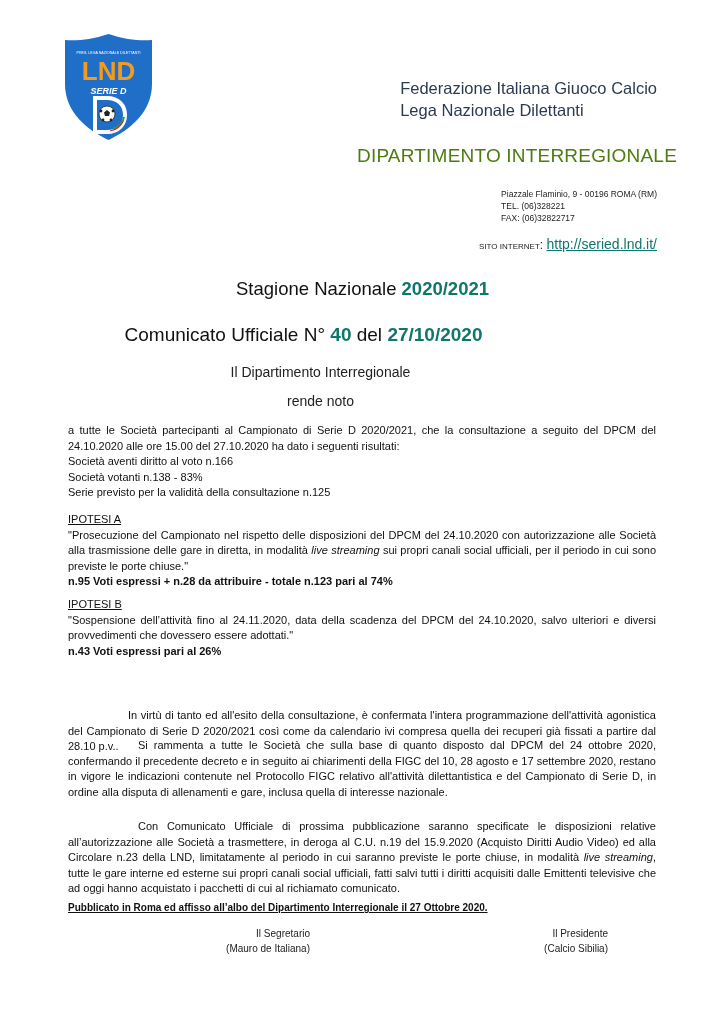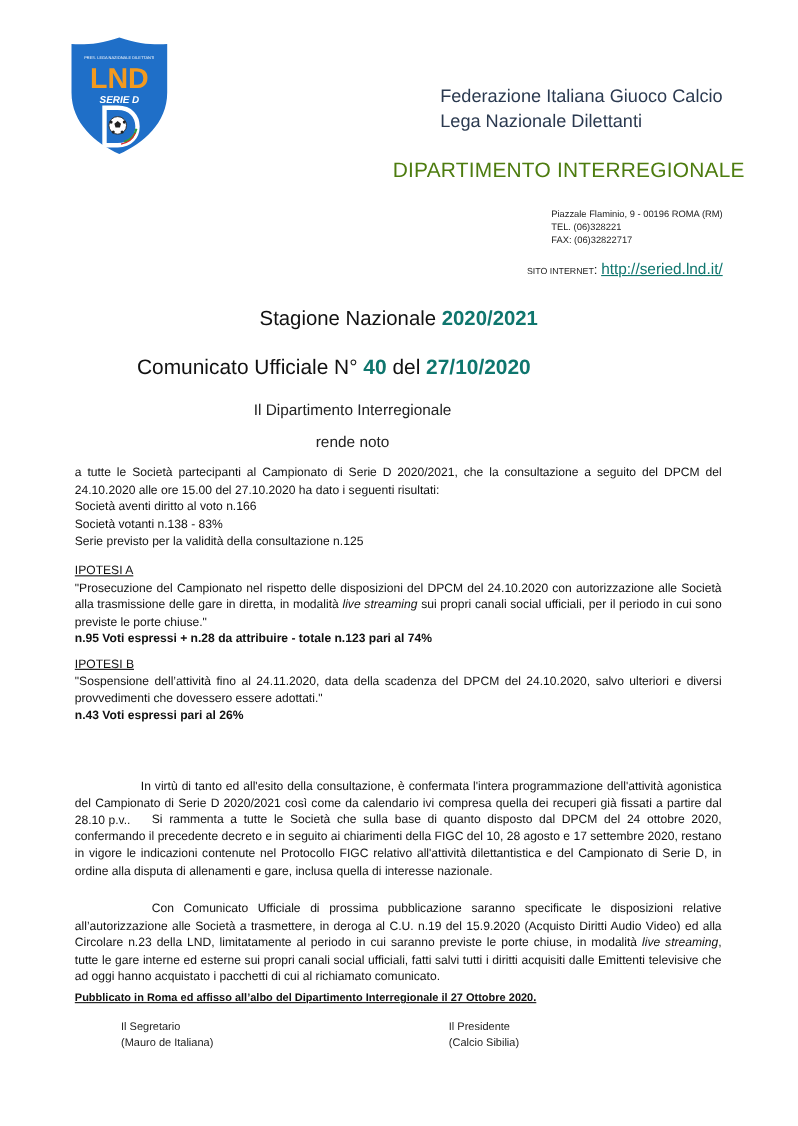--- a/index.html
+++ b/index.html
@@ -22,21 +22,21 @@
   .center-sm { position: absolute; left: 0; width: 641px; text-align: center; font-size: 14px; color: #222; }
 
   .body-text { position: absolute; left: 68px; width: 588px; font-size: 11px; line-height: 15.5px; color: #111; text-align: justify; }
   .body-text p { margin: 0; }
   .u { text-decoration: underline; }
   .b { font-weight: bold; }
   .i { font-style: italic; }
   .indent { text-indent: 60px; }
   .indent2 { text-indent: 70px; }
 
-  .sig { position: absolute; top: 926px; width: 200px; text-align: left; font-size: 10px; line-height: 15px; color: #222; }
+  .sig { position: absolute; top: 926px; width: 200px; text-align: right; font-size: 10px; line-height: 15px; color: #222; }
 </style>
 </head>
 <body>
 
 <div class="logo">
   <svg width="95" height="110" viewBox="0 0 95 110">
     <path d="M47.5 2 C30 8 15 9 4 8 L4 52 C4 80 26 98 47.5 108 C69 98 91 80 91 52 L91 8 C80 9 65 8 47.5 2 Z" fill="#1f6fc8"></path>
     <text x="47.5" y="22" text-anchor="middle" font-size="3.6" fill="#ffffff" font-family="Liberation Sans, sans-serif">PRES. LEGA NAZIONALE DILETTANTI</text>
     <text x="47.5" y="48" text-anchor="middle" font-size="26" font-weight="bold" fill="#f39a1f" font-family="Liberation Sans, sans-serif">LND</text>
     <text x="47.5" y="62" text-anchor="middle" font-size="9" font-weight="bold" font-style="italic" fill="#ffffff" font-family="Liberation Sans, sans-serif">SERIE D</text>

